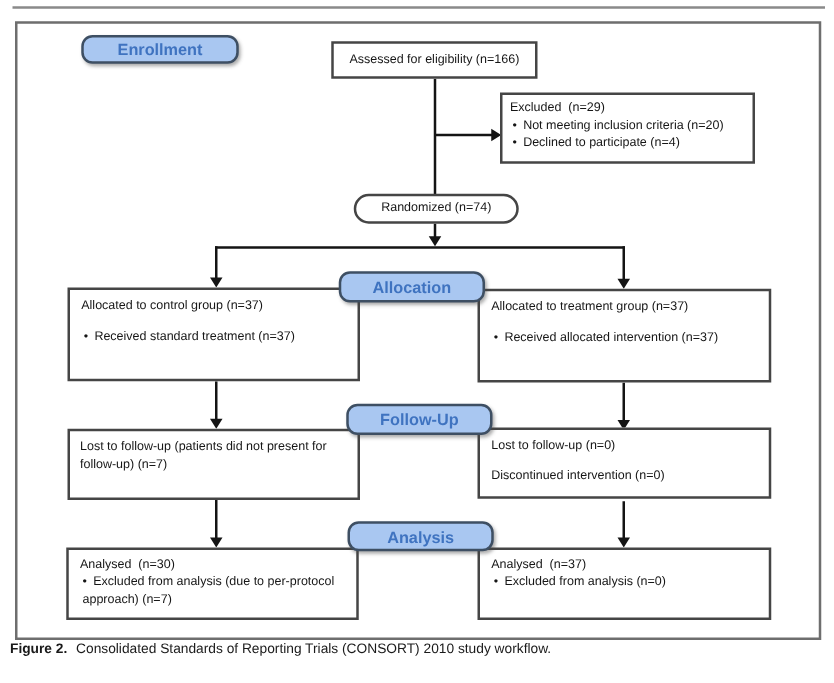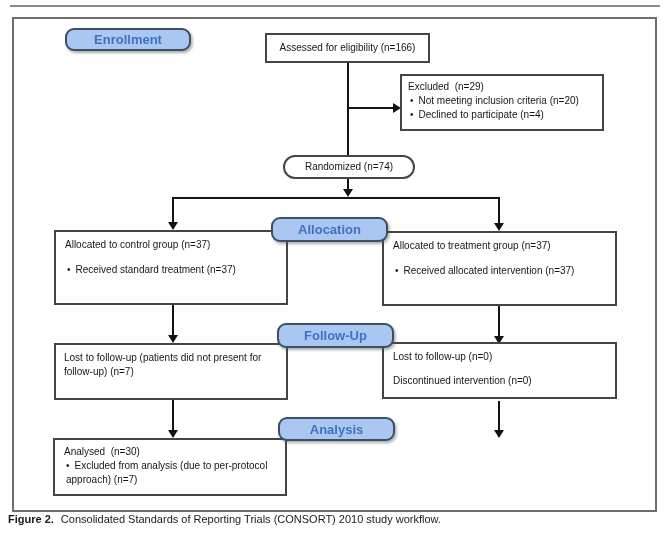--- a/index.html
+++ b/index.html
@@ -117,18 +117,22 @@
   <div class="box" style="left:382px;top:342px;width:235px;height:57px;padding:6px 9px;">
     <div class="bl">Lost to follow-up (n=0)</div>
     <div class="bl gap10">Discontinued intervention (n=0)</div>
   </div>
 
   <div class="box" style="left:53px;top:438px;width:234px;height:58px;padding:5px 9px;">
     <div class="bl">Analysed&nbsp; (n=30)</div>
     <div class="bl bullet-line"><span class="bm">•</span><span>Excluded from analysis (due to per-protocol approach) (n=7)</span></div>
   </div>
 
+  <div class="box" style="left:382px;top:438px;width:235px;height:58px;padding:5px 9px;">
+    <div class="bl">Analysed&nbsp; (n=37)</div>
+    <div class="bl bullet-line"><span class="bm">•</span><span>Excluded from analysis (n=0)</span></div>
+  </div>
 
   <div class="caption">
     <span class="cap-b">Figure 2.</span><span>Consolidated Standards of Reporting Trials (CONSORT) 2010 study workflow.</span>
   </div>
 
 </div>
 
 </body></html>

